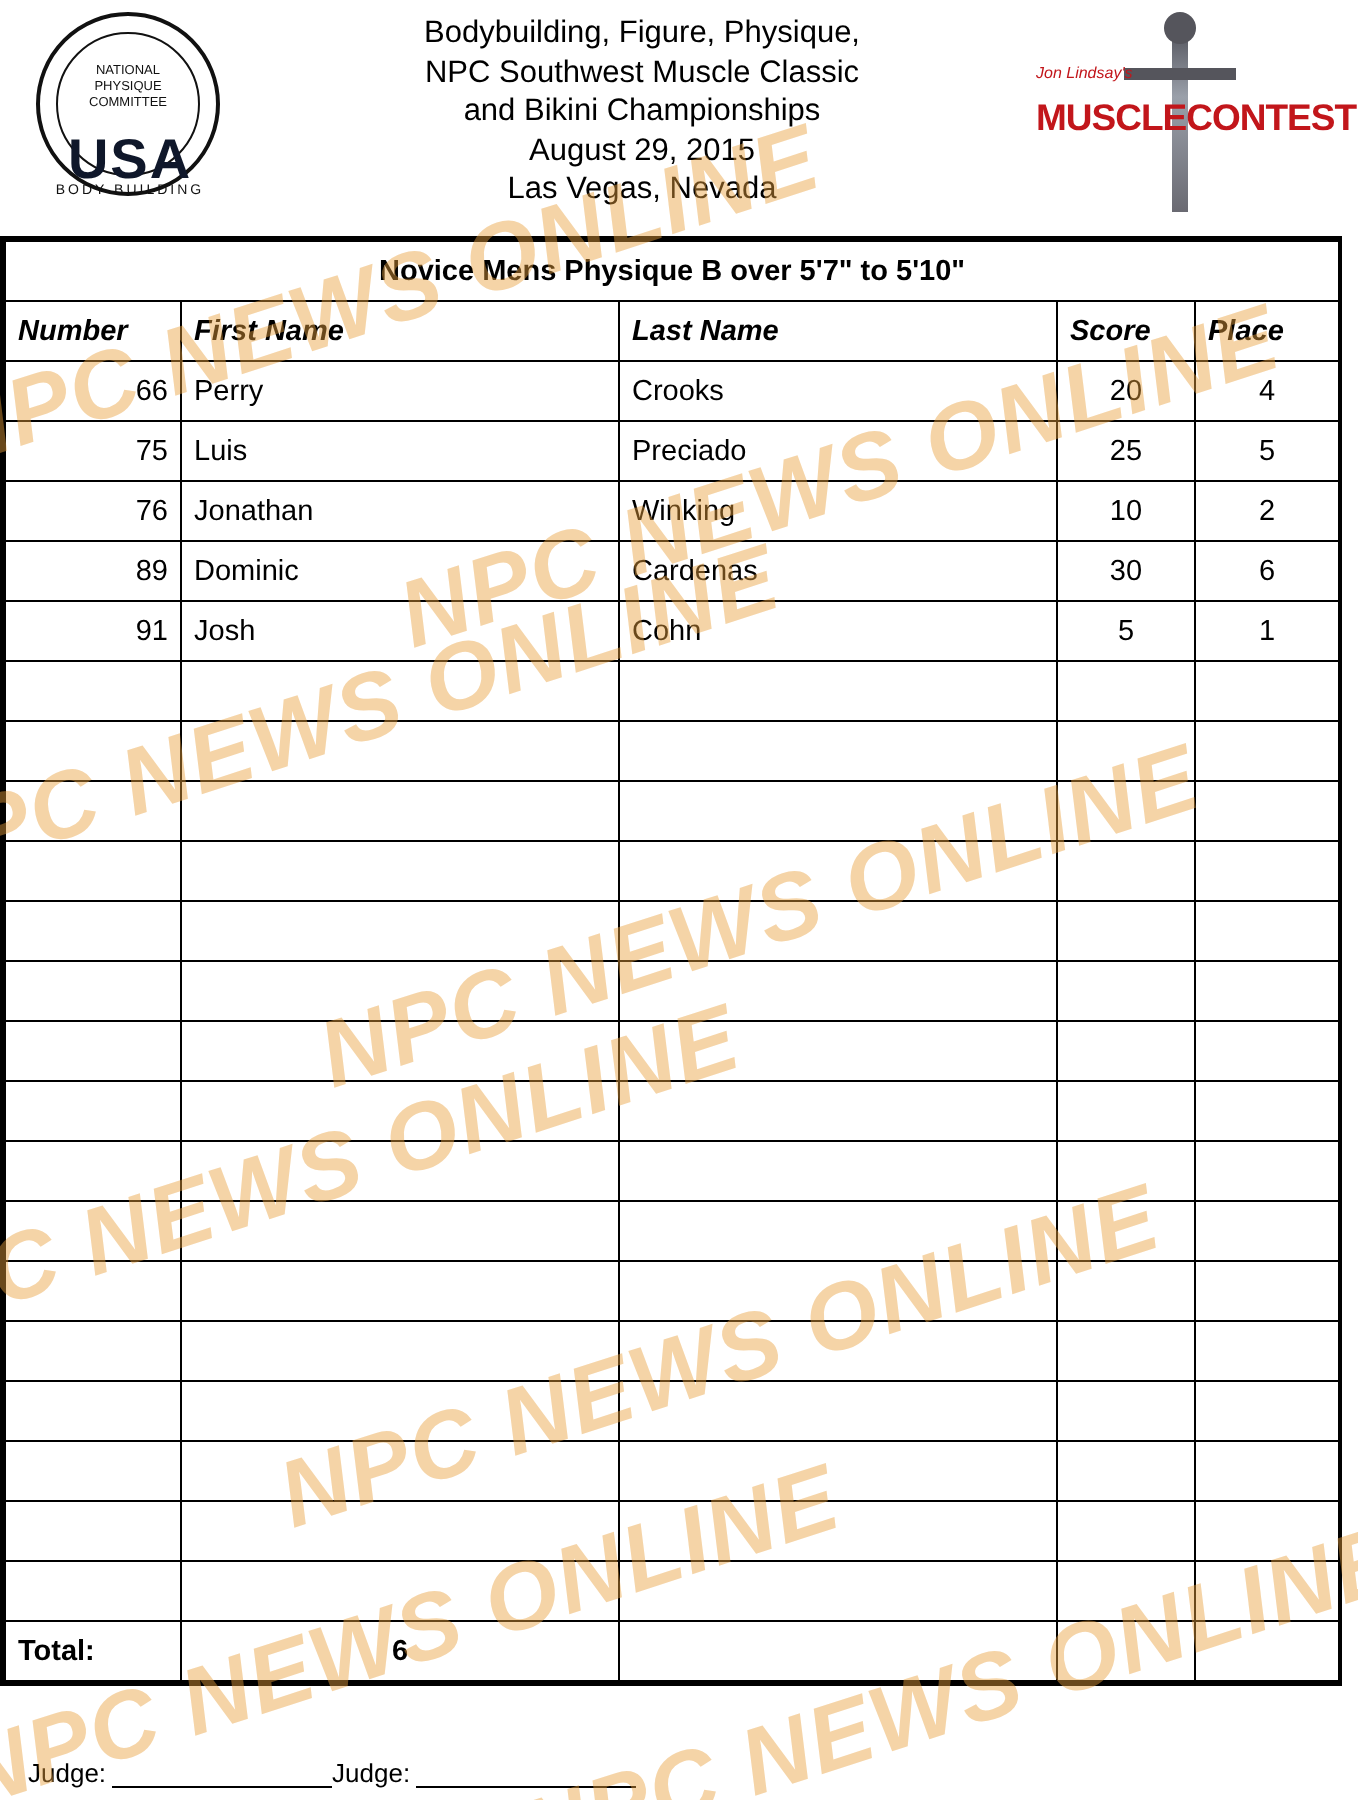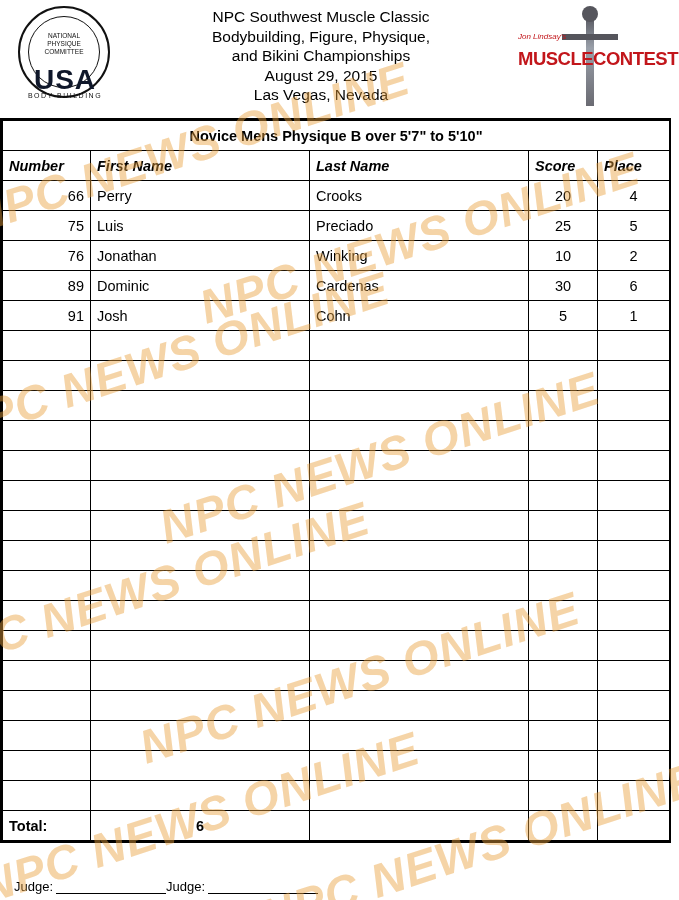--- a/index.html
+++ b/index.html
@@ -241,22 +241,22 @@
 
   <div class="logo-left">
     <div class="npc-logo-circle"></div>
     <div class="npc-logo-inner"></div>
     <div class="npc-mini">NATIONAL PHYSIQUE COMMITTEE</div>
     <div class="npc-usa">USA</div>
     <div class="npc-sub">BODY BUILDING</div>
   </div>
 
   <div class="title-block">
+    <div>Bodybuilding, Figure, Physique,</div>
     <div>NPC Southwest Muscle Classic</div>
-    <div>Bodybuilding, Figure, Physique,</div>
     <div>and Bikini Championships</div>
     <div>August 29, 2015</div>
     <div>Las Vegas, Nevada</div>
   </div>
 
   <div class="logo-right">
     <div class="mc-sword"></div>
     <div class="mc-hilt"></div>
     <div class="mc-pommel"></div>
     <div class="mc-small">Jon Lindsay's</div>

